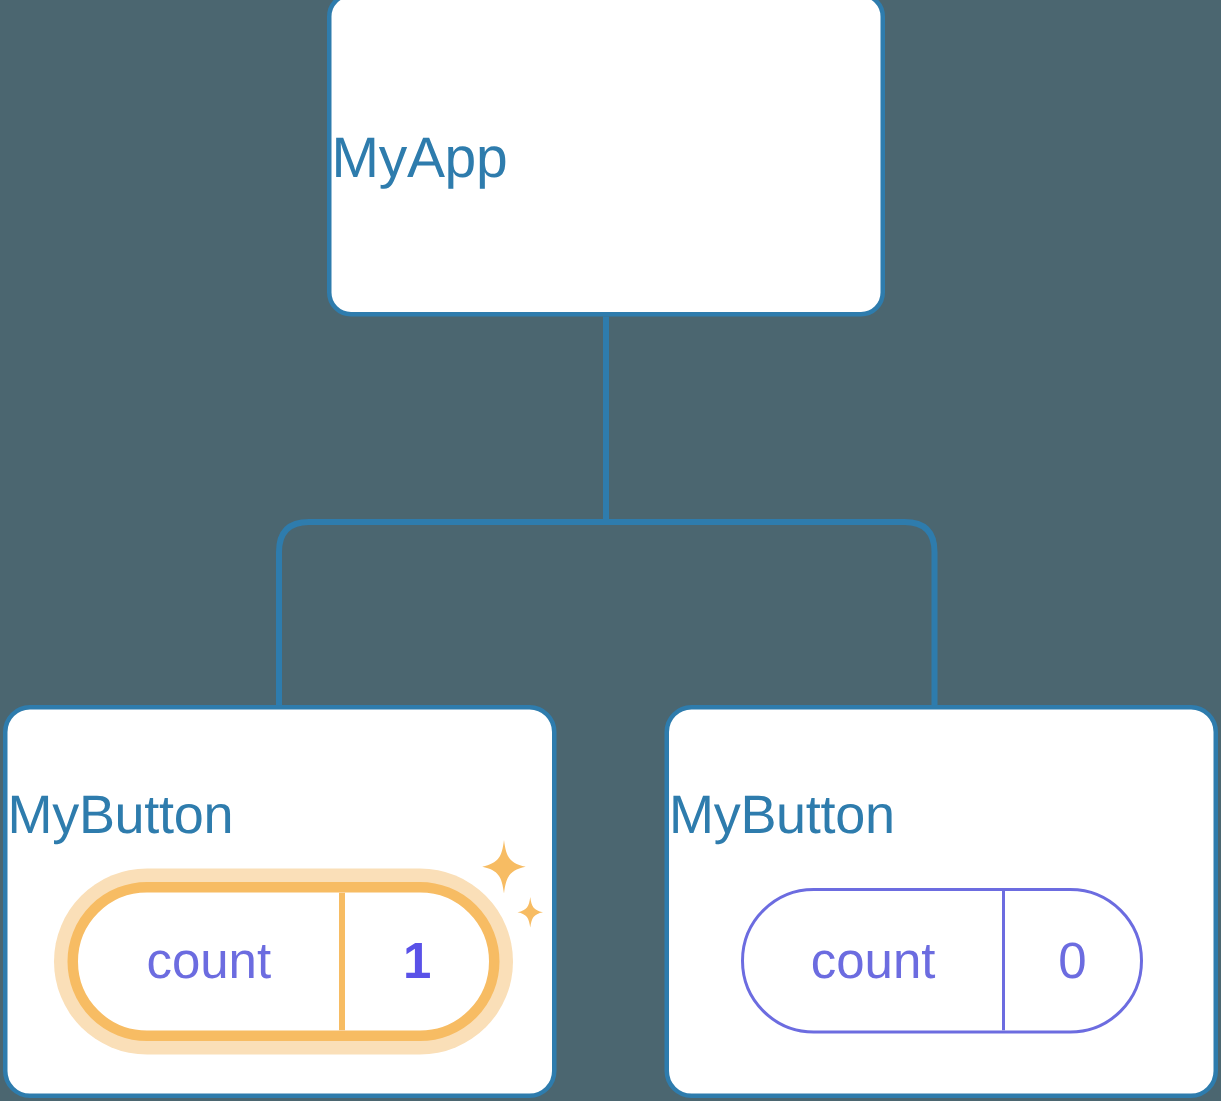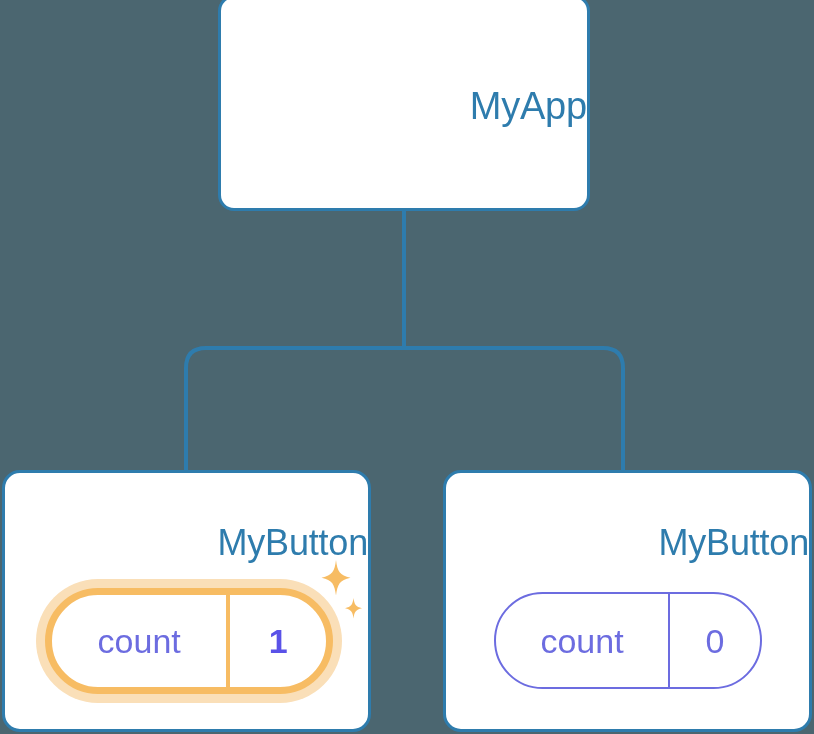--- a/index.html
+++ b/index.html
@@ -37,21 +37,21 @@
     background: #FFFFFF;
     border: 3px solid #2E7CAD;
     border-radius: 18px;
     box-sizing: border-box;
   }
 
   .card-title {
     position: absolute;
     left: 0;
     right: 0;
-    text-align: right;
+    text-align: left;
     color: #2E7CAD;
     font-size: 37px;
     font-weight: 400;
     letter-spacing: -0.2px;
     white-space: nowrap;
   }
 
   
   #node-myapp {
     left: 218px;

